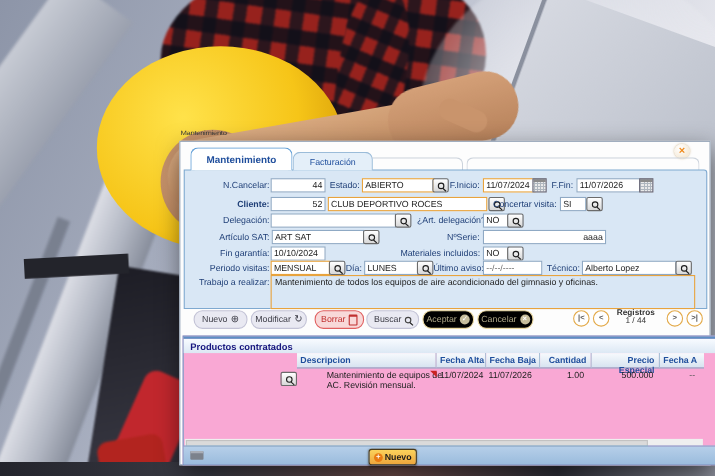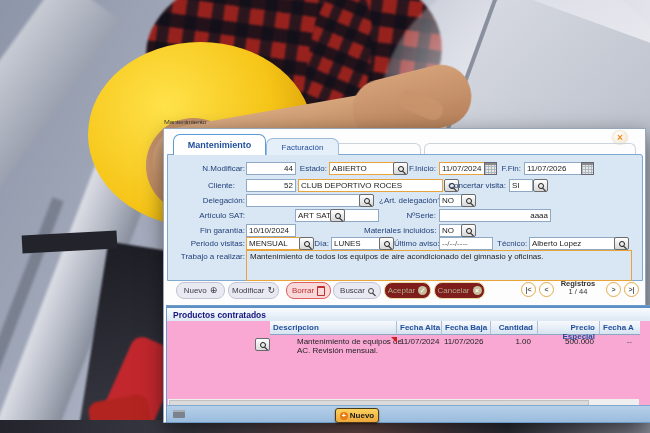--- a/index.html
+++ b/index.html
@@ -39,21 +39,21 @@
        background-image:linear-gradient(#8a8a8a 2px,transparent 2px),
          repeating-linear-gradient(90deg,#aeb6be 0 1px,transparent 1px 3px),
          repeating-linear-gradient(#aeb6be 0 1px,transparent 1px 3px);}
   #trabajo-box{position:absolute;left:82px;top:121px;width:378px;height:27px;background:#d9e7f5;
        border:1px solid #e8a33d;font-size:8px;color:#222;padding:1px 3px;line-height:9px;}
   
   .pill{position:absolute;top:153px;height:15px;border-radius:8px;display:flex;align-items:center;
        justify-content:center;gap:3px;font-size:8px;color:#3c3c46;background:#e9e9f2;
        border:1px solid #c3c3d6;cursor:pointer;}
   .pill.danger{background:#f8d8d8;border-color:#e06060;color:#c03030;}
-  .pill.dis{background:#7f1d1d;border-color:#ecd9a0;color:#b0a98a;cursor:default;}
+  .pill.dis{background:#000000;border-color:#ecd9a0;color:#b0a98a;cursor:default;}
   .glyph{font-size:9px;line-height:9px;}
   .ic-trash{width:6px;height:7px;border:1px solid #c03030;border-top:2px solid #c03030;border-radius:1px;}
   .ic-circle{width:9px;height:9px;border-radius:50%;background:#c6bd9c;color:#fff;font-size:7px;
        line-height:9px;text-align:center;font-weight:bold;}
   .navc{position:absolute;top:153px;width:13px;height:13px;border-radius:50%;background:#fff;
        border:1px solid #e3aa4a;color:#555;font-size:7px;font-weight:bold;line-height:13px;
        text-align:center;cursor:pointer;}
   #nav-label{position:absolute;left:393px;top:151px;width:42px;text-align:center;font-size:7.5px;
        color:#333;line-height:8px;}
   
@@ -143,35 +143,35 @@
     </div>
 
     <div class="ghost" style="left:115px;top:14px;width:140px;"></div>
     <div class="ghost" style="left:260px;top:14px;width:210px;"></div>
 
     <div class="tab" style="left:9px;top:5px;width:91px;height:20px;background:#fff;z-index:3;">Mantenimiento</div>
     <div class="tab" style="left:102px;top:9px;width:71px;height:16px;background:#e4eff9;font-weight:normal;font-size:8px;border-color:#9bbcd9;z-index:1;">Facturación</div>
 
     <div id="panel" class="abs"></div>
 
-    <span class="lbl" style="left:10px;top:35px;width:71px;">N.Modificar:</span>
+    <span class="lbl" style="left:10px;top:35px;width:71px;">N.Cancelar:</span>
     <div class="fld rt" style="left:82px;top:33px;width:44px;">44</div>
     <span class="lbl" style="left:130px;top:35px;width:33px;">Estado:</span>
     <div class="fld hl" style="left:165px;top:33px;width:60px;">ABIERTO</div>
     <div class="lens" style="left:229px;top:33px;">
         <span class="mag"></span>
       </div>
     <span class="lbl" style="left:243px;top:35px;width:29px;">F.Inicio:</span>
     <div class="fld hl" style="left:275px;top:33px;width:42px;">11/07/2024</div>
     <div class="cal" style="left:320px;top:33px;"></div>
     <span class="lbl" style="left:336px;top:35px;width:21px;">F.Fin:</span>
     <div class="fld" style="left:360px;top:33px;width:53px;">11/07/2026</div>
     <div class="cal" style="left:417px;top:33px;"></div>
 
-    <span class="lbl" style="left:0;top:52px;width:71px;">Cliente:</span>
+    <span class="lbl" style="left:10px;top:52px;width:71px;font-weight:bold;">Cliente:</span>
     <div class="fld rt" style="left:82px;top:50px;width:44px;">52</div>
     <div class="fld hl" style="left:134px;top:50px;width:139px;">CLUB DEPORTIVO ROCES</div>
     <div class="lens" style="left:280px;top:50px;">
         <span class="mag"></span>
       </div>
     <span class="lbl" style="left:280px;top:52px;width:62px;">Concertar visita:</span>
     <div class="fld" style="left:345px;top:50px;width:18px;">SI</div>
     <div class="lens" style="left:369px;top:50px;">
         <span class="mag"></span>
       </div>
@@ -181,21 +181,21 @@
     <div class="lens" style="left:195px;top:65px;">
         <span class="mag"></span>
       </div>
     <span class="lbl" style="left:215px;top:67px;width:57px;">¿Art. delegación?</span>
     <div class="fld" style="left:275px;top:65px;width:18px;">NO</div>
     <div class="lens" style="left:297px;top:65px;">
         <span class="mag"></span>
       </div>
 
     <span class="lbl" style="left:10px;top:82px;width:71px;">Artículo SAT:</span>
-    <div class="fld" style="left:83px;top:80px;width:78px;margin-left:48px;">ART SAT</div>
+    <div class="fld" style="left:83px;top:80px;width:78px;">ART SAT</div>
     <div class="lens" style="left:166px;top:80px;">
         <span class="mag"></span>
       </div>
     <span class="lbl" style="left:230px;top:82px;width:42px;">NºSerie:</span>
     <div class="fld rt" style="left:275px;top:80px;width:106px;">aaaa</div>
 
     <span class="lbl" style="left:10px;top:97px;width:71px;">Fin garantía:</span>
     <div class="fld" style="left:82px;top:95px;width:44px;">10/10/2024</div>
     <span class="lbl" style="left:200px;top:97px;width:72px;">Materiales incluidos:</span>
     <div class="fld" style="left:275px;top:95px;width:18px;">NO</div>

